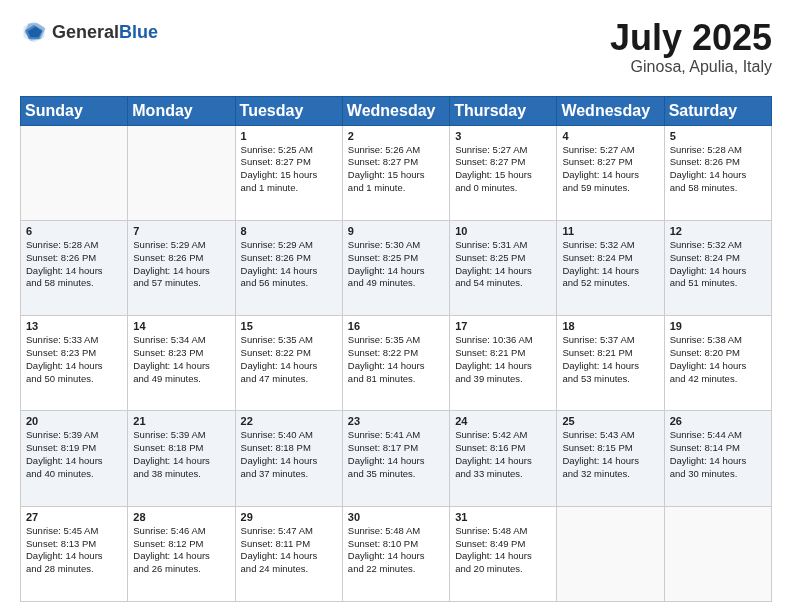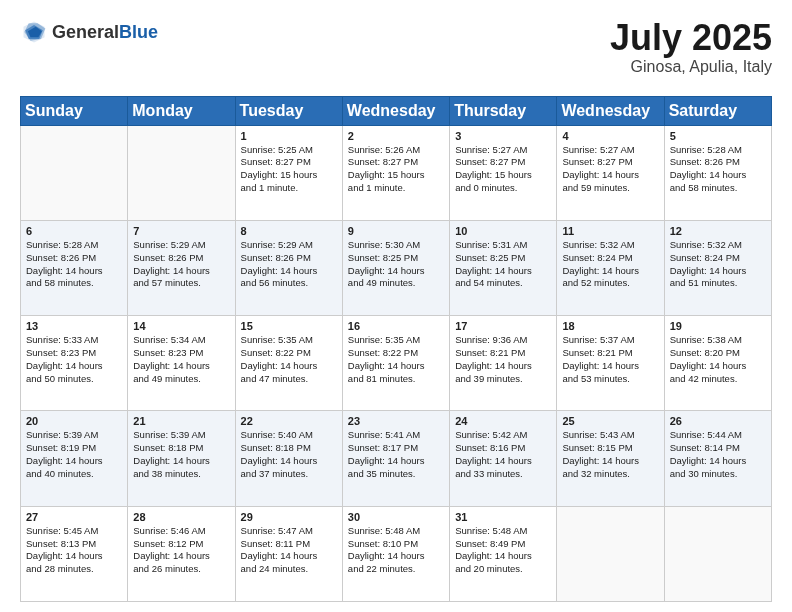--- a/index.html
+++ b/index.html
@@ -245,21 +245,21 @@
           </td>
           <td>
             <span class="day-num">16</span>
             <span class="cell-line">Sunrise: 5:35 AM</span>
             <span class="cell-line">Sunset: 8:22 PM</span>
             <span class="cell-line">Daylight: 14 hours</span>
             <span class="cell-line">and 81 minutes.</span>
           </td>
           <td>
             <span class="day-num">17</span>
-            <span class="cell-line">Sunrise: 9:36 AM</span>
+            <span class="cell-line">Sunrise: 10:36 AM</span>
             <span class="cell-line">Sunset: 8:21 PM</span>
             <span class="cell-line">Daylight: 14 hours</span>
             <span class="cell-line">and 39 minutes.</span>
           </td>
           <td>
             <span class="day-num">18</span>
             <span class="cell-line">Sunrise: 5:37 AM</span>
             <span class="cell-line">Sunset: 8:21 PM</span>
             <span class="cell-line">Daylight: 14 hours</span>
             <span class="cell-line">and 53 minutes.</span>

